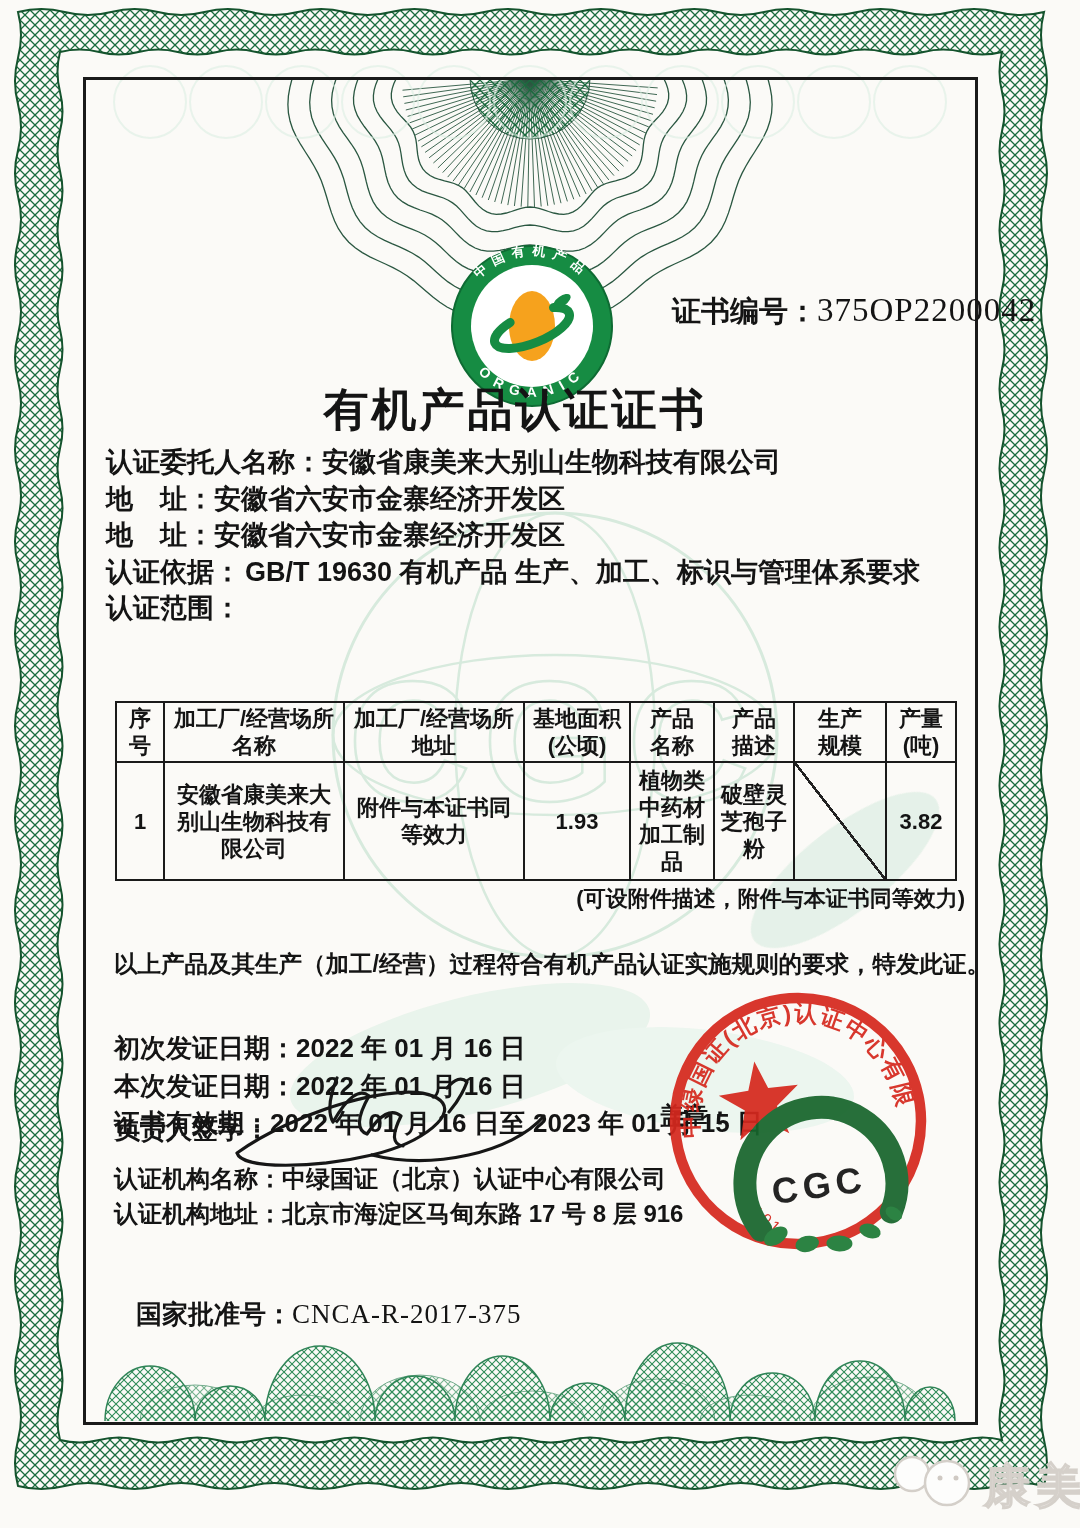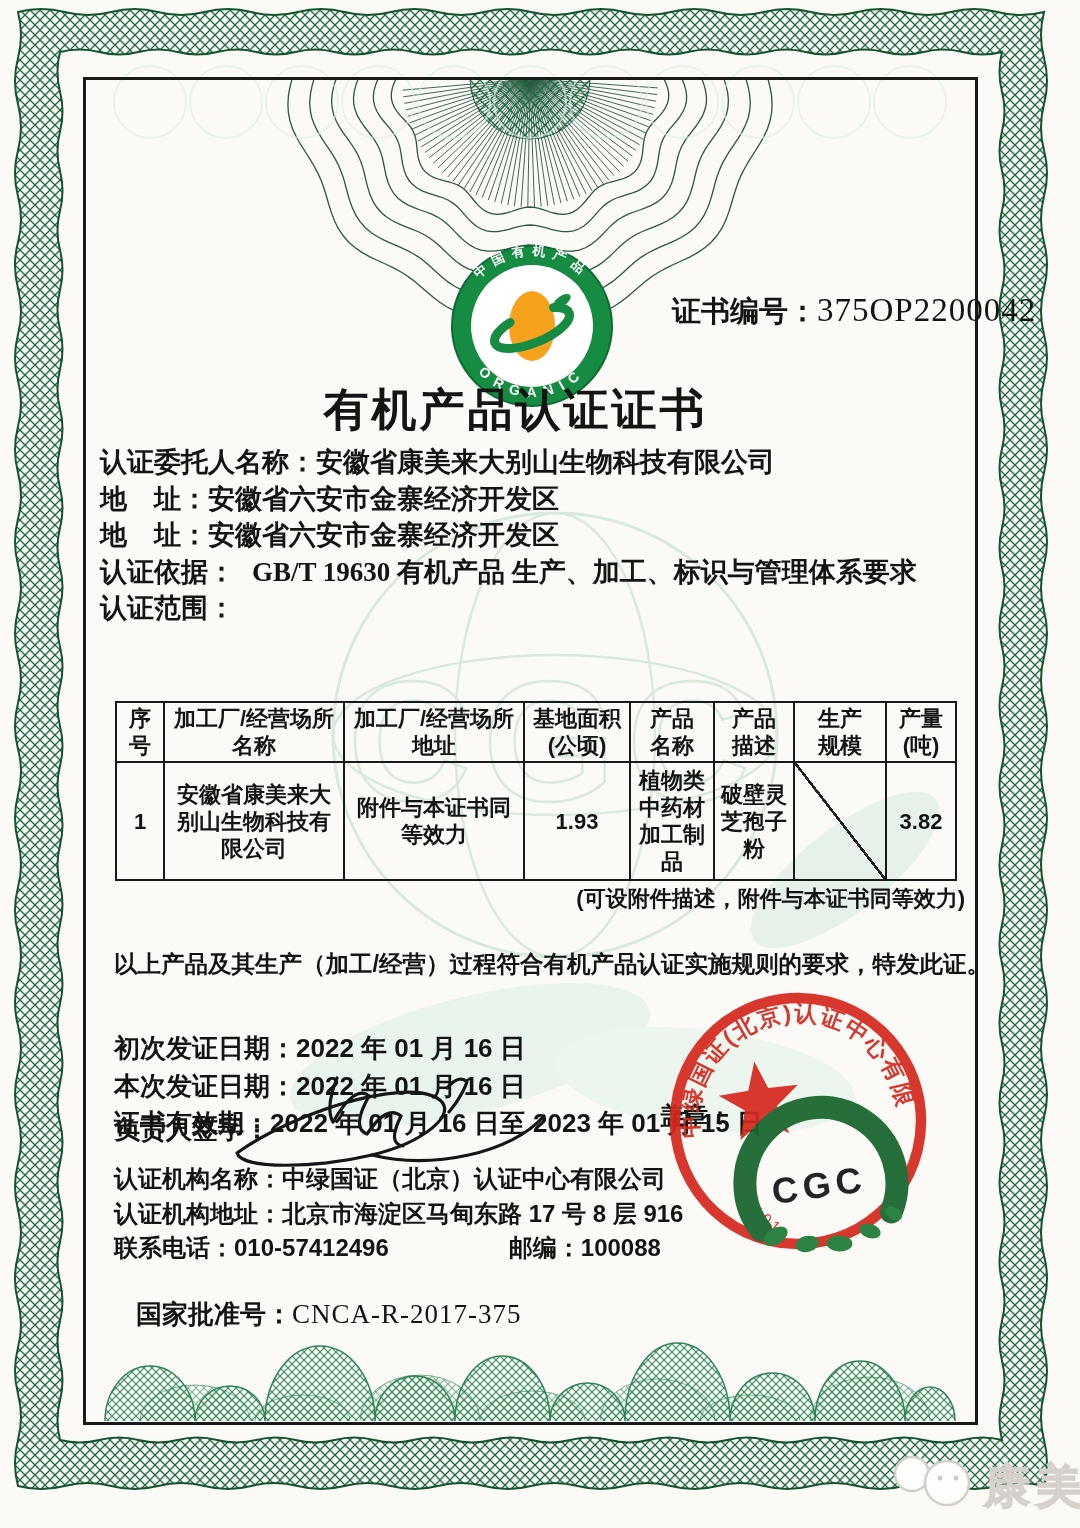--- a/index.html
+++ b/index.html
@@ -4,23 +4,23 @@
 <style>
   html,body{margin:0;padding:0;background:#e9e8e4;}
   .page{position:relative;width:1080px;height:1528px;margin:0 auto;background:#fbfaf7;
         font-family:"Liberation Sans","DejaVu Sans",sans-serif;color:#141414;overflow:hidden;}
   .abs{position:absolute;}
   #deco{position:absolute;left:0;top:0;}
   .frame{position:absolute;left:83px;top:77px;width:889px;height:1342px;border:3px solid #1a1a1a;}
   .certline{left:628px;top:292px;white-space:nowrap;font-weight:700;font-size:29px;margin-left:44px;}
   .certline .num{font-family:"Liberation Serif","DejaVu Serif",serif;font-weight:400;font-size:33px;letter-spacing:1px;}
   .title{left:71px;top:380px;width:889px;text-align:center;font-size:45px;font-weight:700;letter-spacing:3px;}
-  .info{left:100px;top:444px;width:856px;}
+  .info{left:106px;top:444px;width:856px;}
   .info .line{font-size:27px;font-weight:700;line-height:36.6px;white-space:nowrap;}
-  .info .line.basis .val{margin-left:17px;font-family:Liberation Serif, serif;}
+  .info .line.basis .val{margin-left:4px;}
   table.scope{border-collapse:collapse;table-layout:fixed;}
   table.scope th,table.scope td{border:2.5px solid #1a1a1a;text-align:center;vertical-align:middle;
         font-weight:700;padding:2px 3px;box-sizing:border-box;}
   table.scope th{font-size:22px;line-height:27px;height:60px;}
   table.scope td{font-size:22px;line-height:27px;height:118px;}
   td.num{font-family:"Liberation Sans",sans-serif;font-weight:600;}
   td.slash{background:linear-gradient(to top right,transparent calc(50% - 1.3px),
         #222 calc(50% - 1.3px),#222 calc(50% + 1.3px),transparent calc(50% + 1.3px));}
   .note{left:115px;top:884px;width:850px;text-align:right;font-size:22px;font-weight:700;white-space:nowrap;}
   .statement{left:114px;top:948px;font-size:23.5px;font-weight:700;white-space:nowrap;}
@@ -233,21 +233,20 @@
       <path d="M115,20 q-12,30 -4,44 q22,-38 36,-26 q-18,32 -2,38 q20,-30 34,-18 q-14,28 2,30"></path>
       <path d="M225,30 q12,-14 20,-6 q-6,16 -18,30"></path>
       <path d="M15,95 C70,55 180,20 215,40 C240,55 200,85 150,97 C95,110 20,112 15,95"></path>
       <path d="M150,97 C210,112 290,95 322,58"></path>
     </g>
   </svg>
 
   <div class="abs agency">
     <div class="line"><span>认证机构名称：</span><span>中绿国证（北京）认证中心有限公司</span></div>
     <div class="line"><span>认证机构地址：</span><span>北京市海淀区马甸东路 17 号 8 层 916</span></div>
-    <div class="line"><span>联系电话：</span><span>010-57412496</span><span class="zip">邮编：</span><span>100088</span></div>
   </div>
 
   <div class="abs approval">
     <span>国家批准号：</span><span class="num">CNCA-R-2017-375</span>
   </div>
 
   <svg class="abs" style="left:640px;top:960px;" width="330" height="330" viewBox="0 0 330 330">
     <defs>
         <path id="sealArc" d="M87.3,231.7 A100,100 0 1 1 228.7,231.7"></path>
       </defs>

